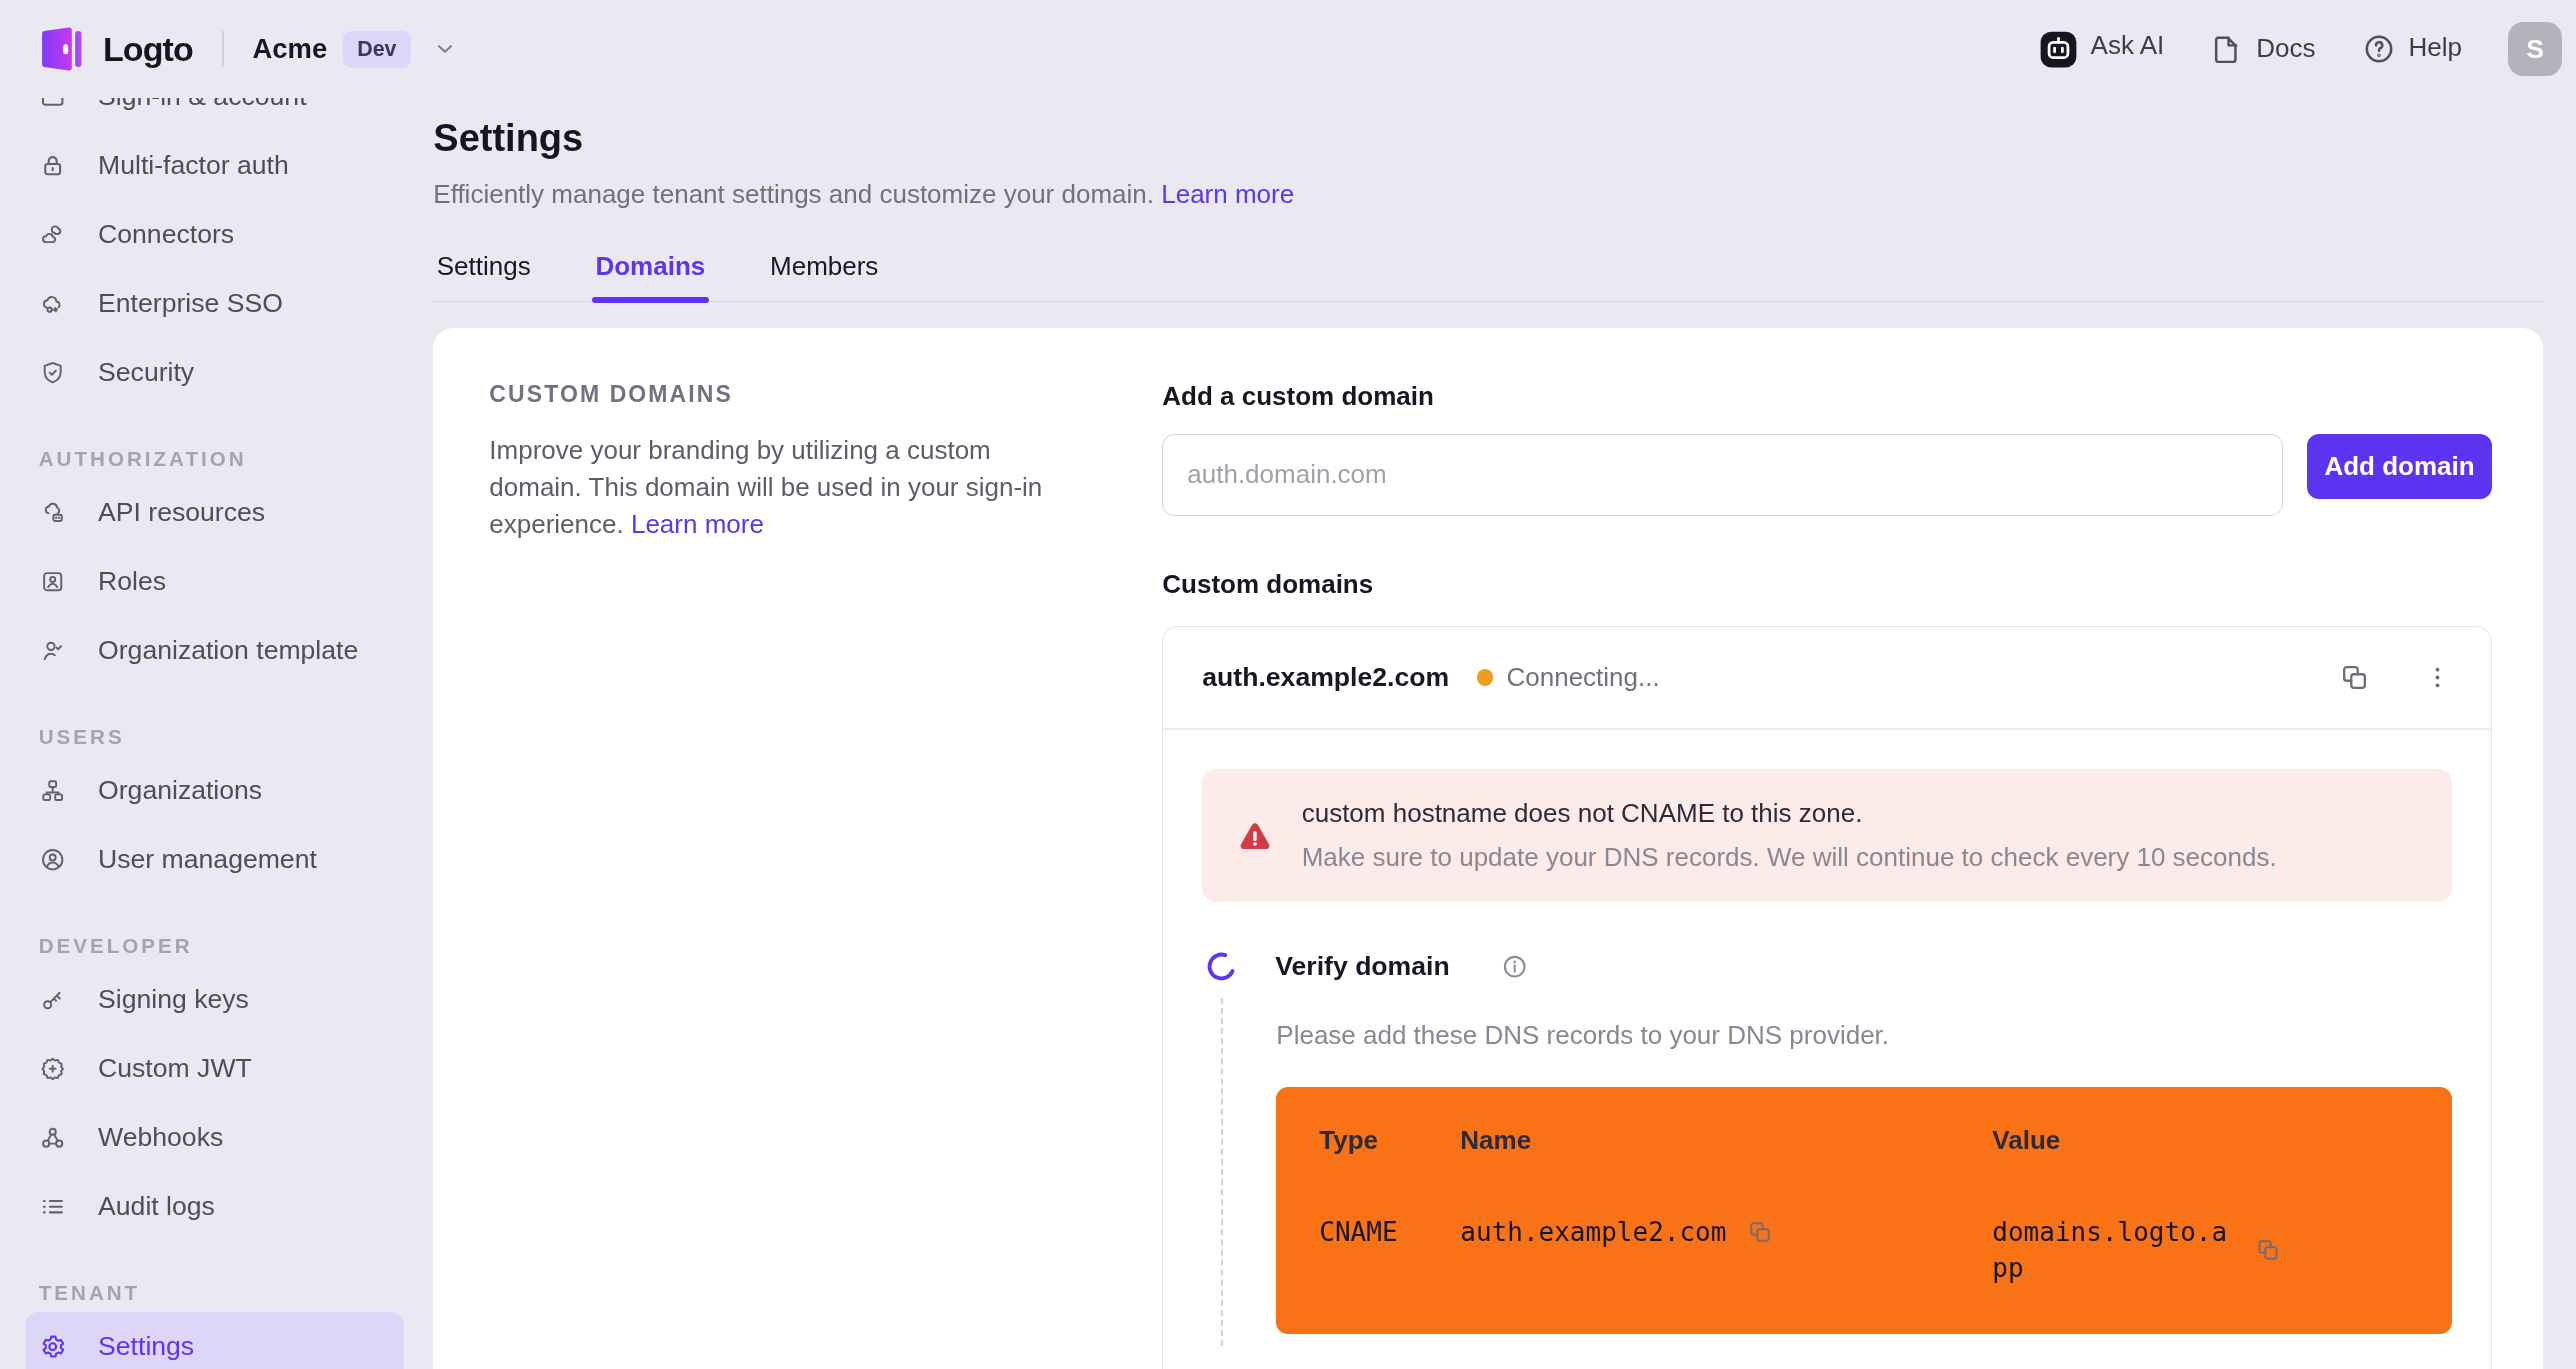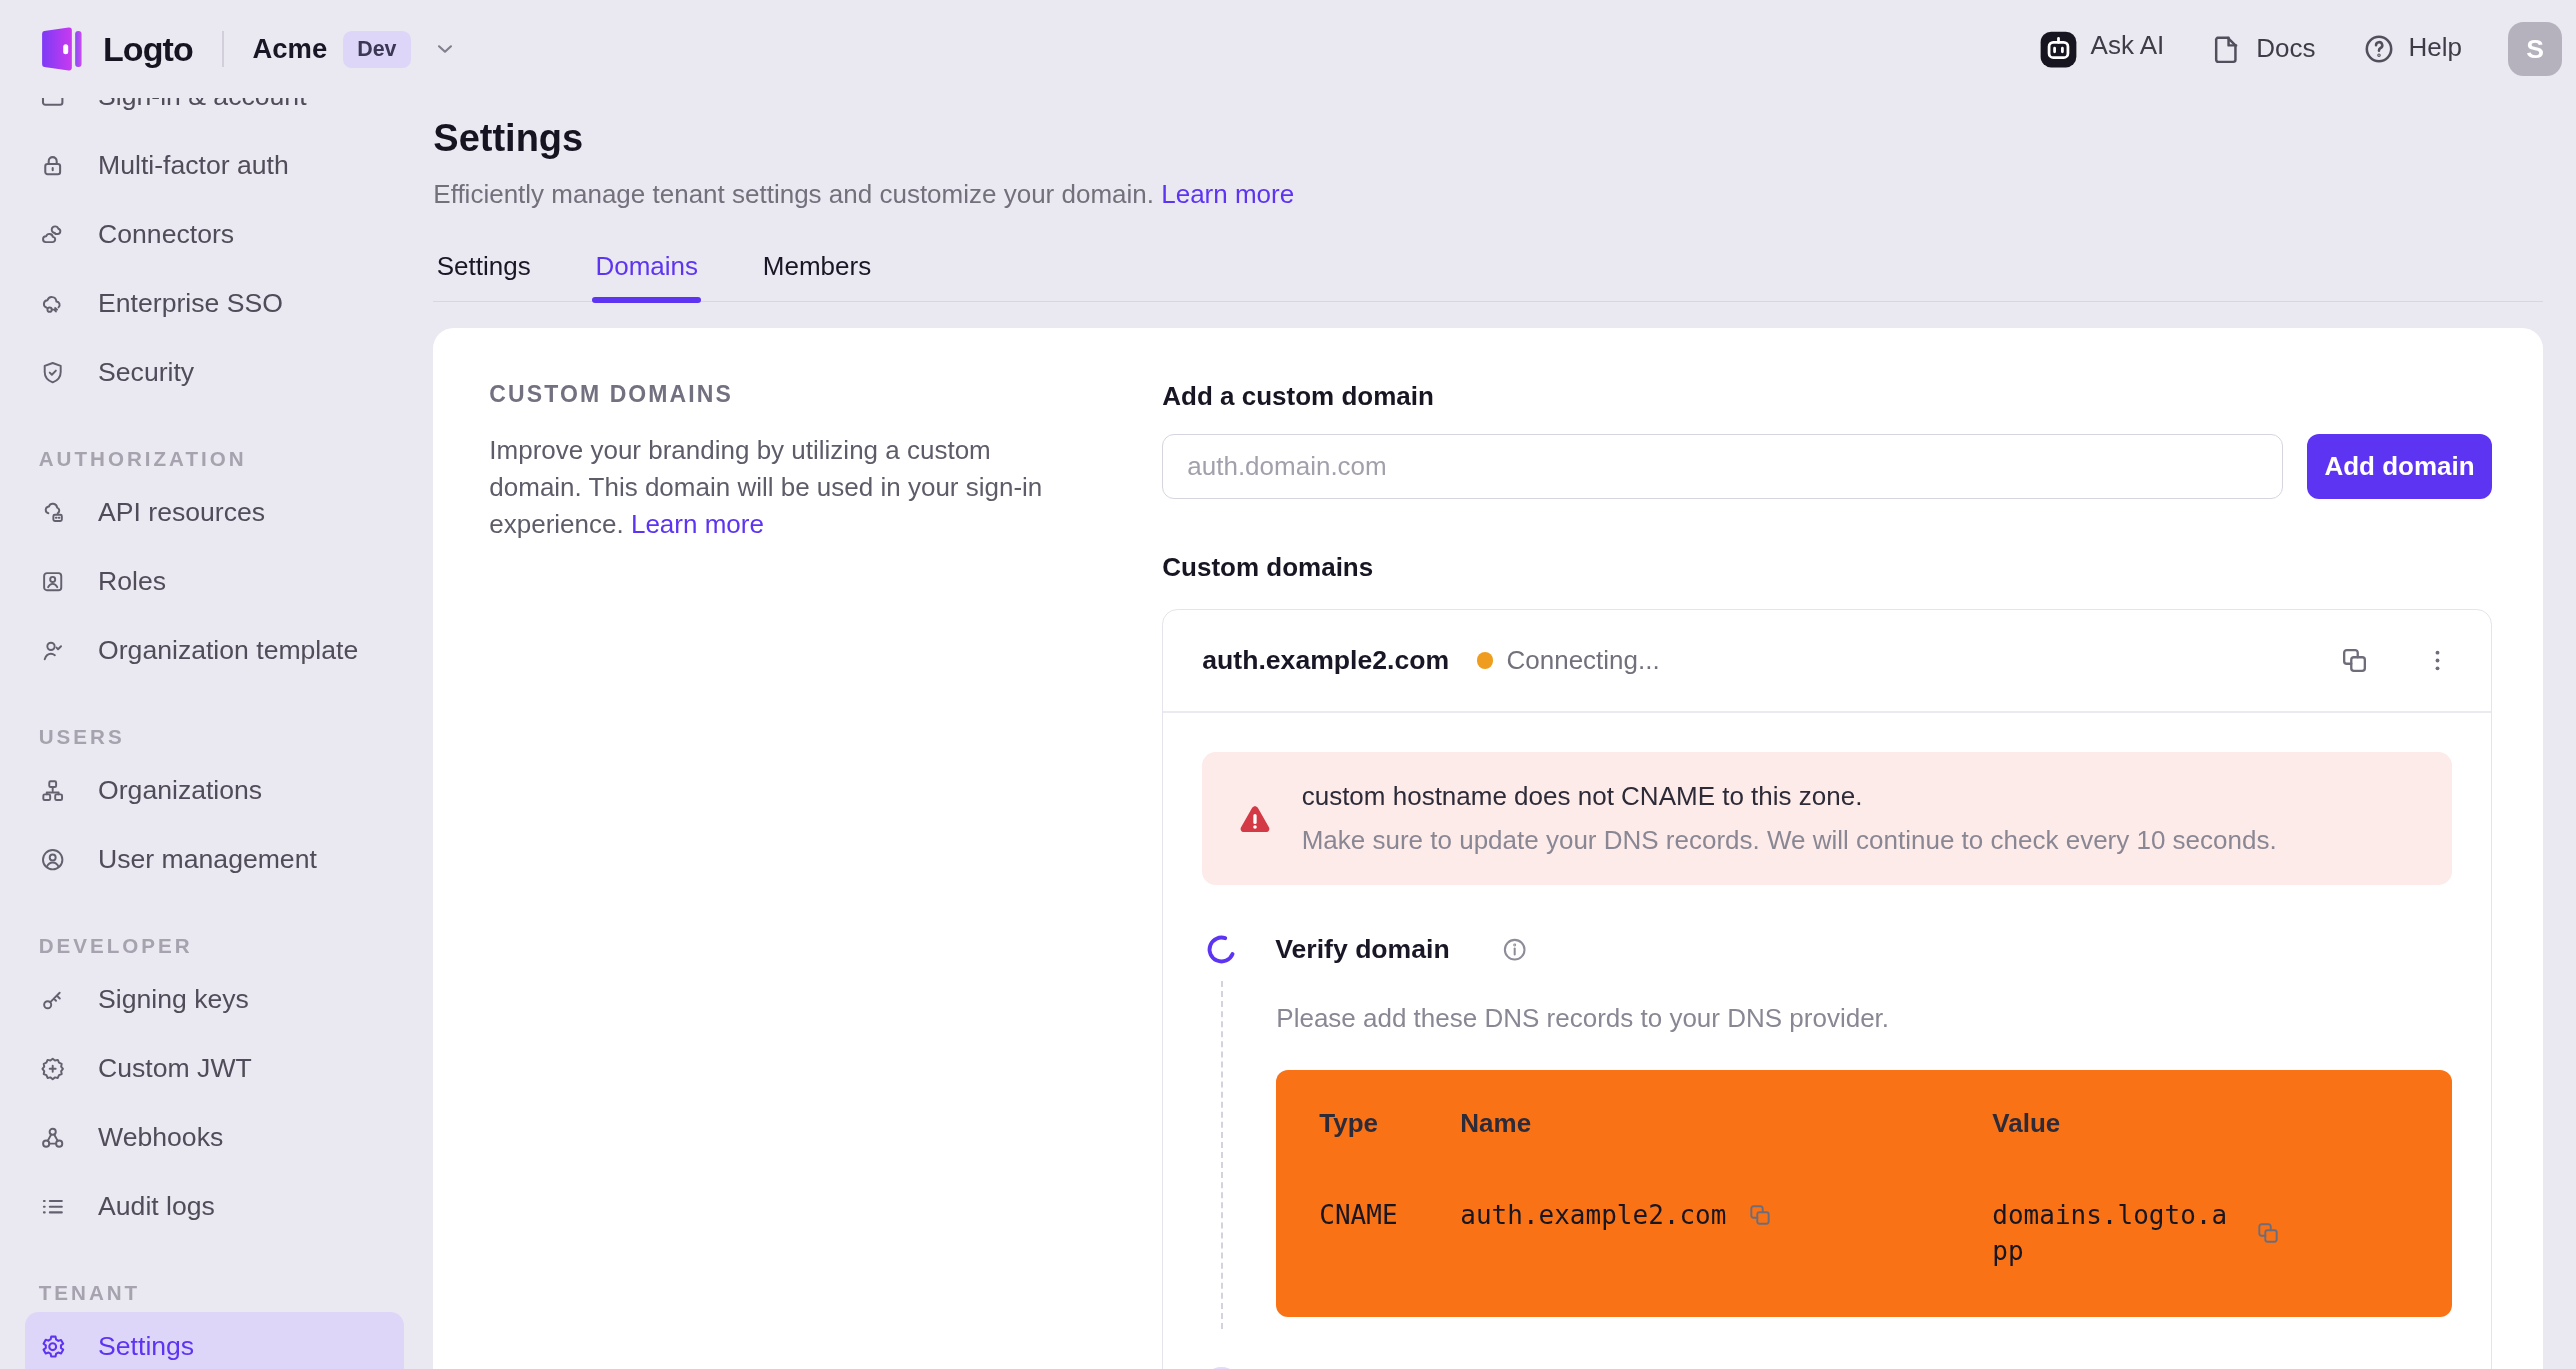--- a/index.html
+++ b/index.html
@@ -39,32 +39,32 @@
   .side-section { font-size:20.6px; font-weight:700; letter-spacing:3px; color:#a6a3af; padding:0 13.7px; margin-top:33px; height:38px; display:flex; align-items:center; }
 
   
   .main { flex:1; display:flex; flex-direction:column; padding:6.9px 33px 0 4.3px; }
   .page-title { font-size:38px; font-weight:700; color:#161420; margin-top:12px; }
   .page-subtitle { margin-top:19px; font-size:26px; color:#73707c; }
   a.link { color:var(--c-accent,#5d34f2); text-decoration:none; cursor:pointer; }
 
   .tabs { display:flex; gap:58px; margin-top:41px; border-bottom:1.7px solid #d9d6e3; }
   .tab { font-size:26px; color:#191725; padding:0 3.4px 19px; position:relative; cursor:pointer; }
-  .tab.active { color:var(--c-accent,#5d34f2); font-weight:400;text-align:center; }
+  .tab.active { color:var(--c-accent,#5d34f2); font-weight:700;text-align:center; }
   .tab.active::after { content:""; position:absolute; left:0; right:0; bottom:-1.7px; height:5.1px; border-radius:3.4px; background:var(--c-accent,#5d34f2); }
 
   .card { flex:1; background:#fff; border-radius:20.6px; margin-top:26px; margin-bottom:27.4px; padding:53px 51px 53px 56px; display:flex; }
   .left-col { width:562px; flex-shrink:0; margin-right:111px; }
   .left-col .sec-title { font-size:23px; font-weight:700; letter-spacing:2.1px; color:#73707f; }
   .left-col p { margin-top:24px; font-size:26px; line-height:37px; color:#5f5c69; }
   .right-col { flex:1; min-width:0; }
 
   .field-label { font-size:26px; font-weight:600; color:#181622; }
   .add-row { display:flex; gap:24px; margin-top:22px; }
-  .add-input { flex:1; height:65px; border:1.7px solid #d7d4df; border-radius:12px; padding:0 24px; font-size:26px; color:#181622; background:#fff; outline:none; font-family:"Liberation Sans", sans-serif; }
+  .add-input { flex:1; height:82px; border:1.7px solid #d7d4df; border-radius:12px; padding:0 24px; font-size:26px; color:#181622; background:#fff; outline:none; font-family:"Liberation Sans", sans-serif; }
   .add-input::placeholder { color:#a3a0ac; }
   .btn-primary { width:185px; height:65px; background:var(--c-accent,#5d34f2); color:#fff; border:none; border-radius:12px; font-size:26px; font-weight:600; cursor:pointer; font-family:"Liberation Sans", sans-serif; }
 
   .list-label { margin-top:53px; font-size:26px; font-weight:600; color:#181622; }
 
   .domain-card { margin-top:26px; border:1.7px solid #e5e3eb; border-radius:15.4px; background:#fff; }
   .domain-header { height:101px; display:flex; align-items:center; padding:0 39px; }
   .domain-name { font-size:26.6px; font-weight:700; color:#191725; }
   .status-dot { width:16.3px; height:16.3px; border-radius:50%; background:var(--c-status_warning,#ee9d1f); margin-left:27.4px; flex-shrink:0; }
   .status-text { font-size:26px; color:#73707c; margin-left:13.7px; }

